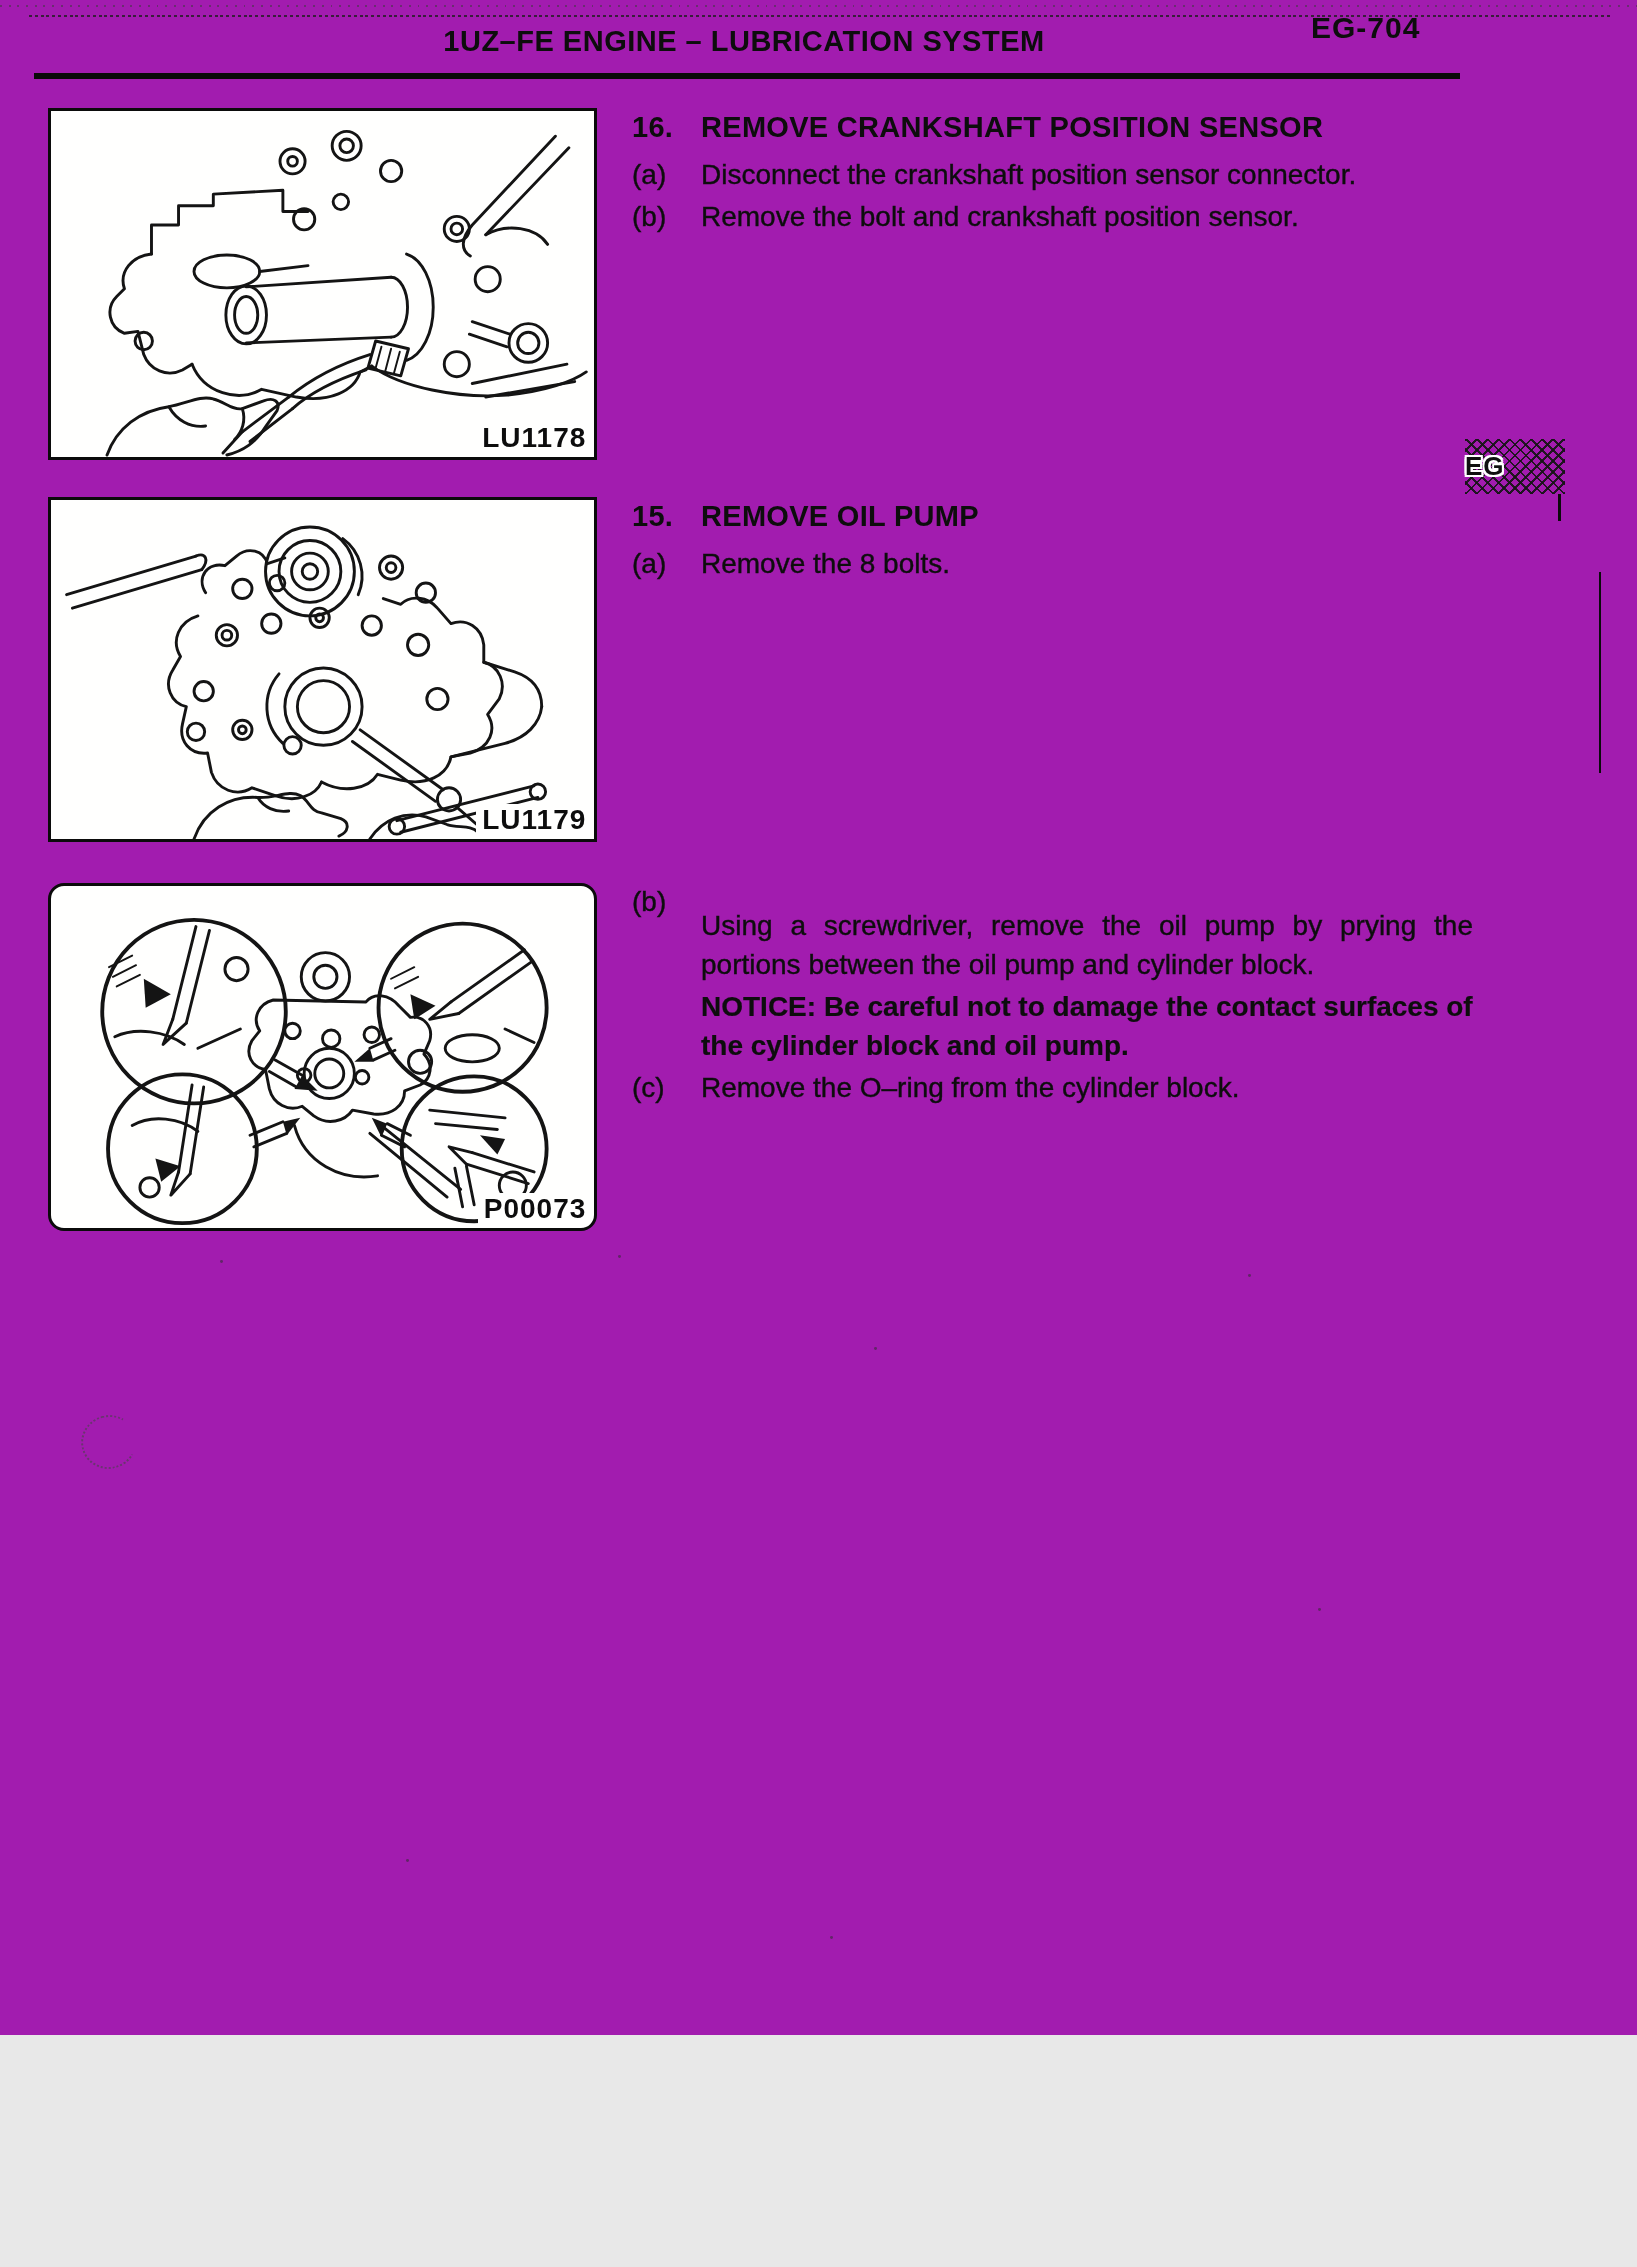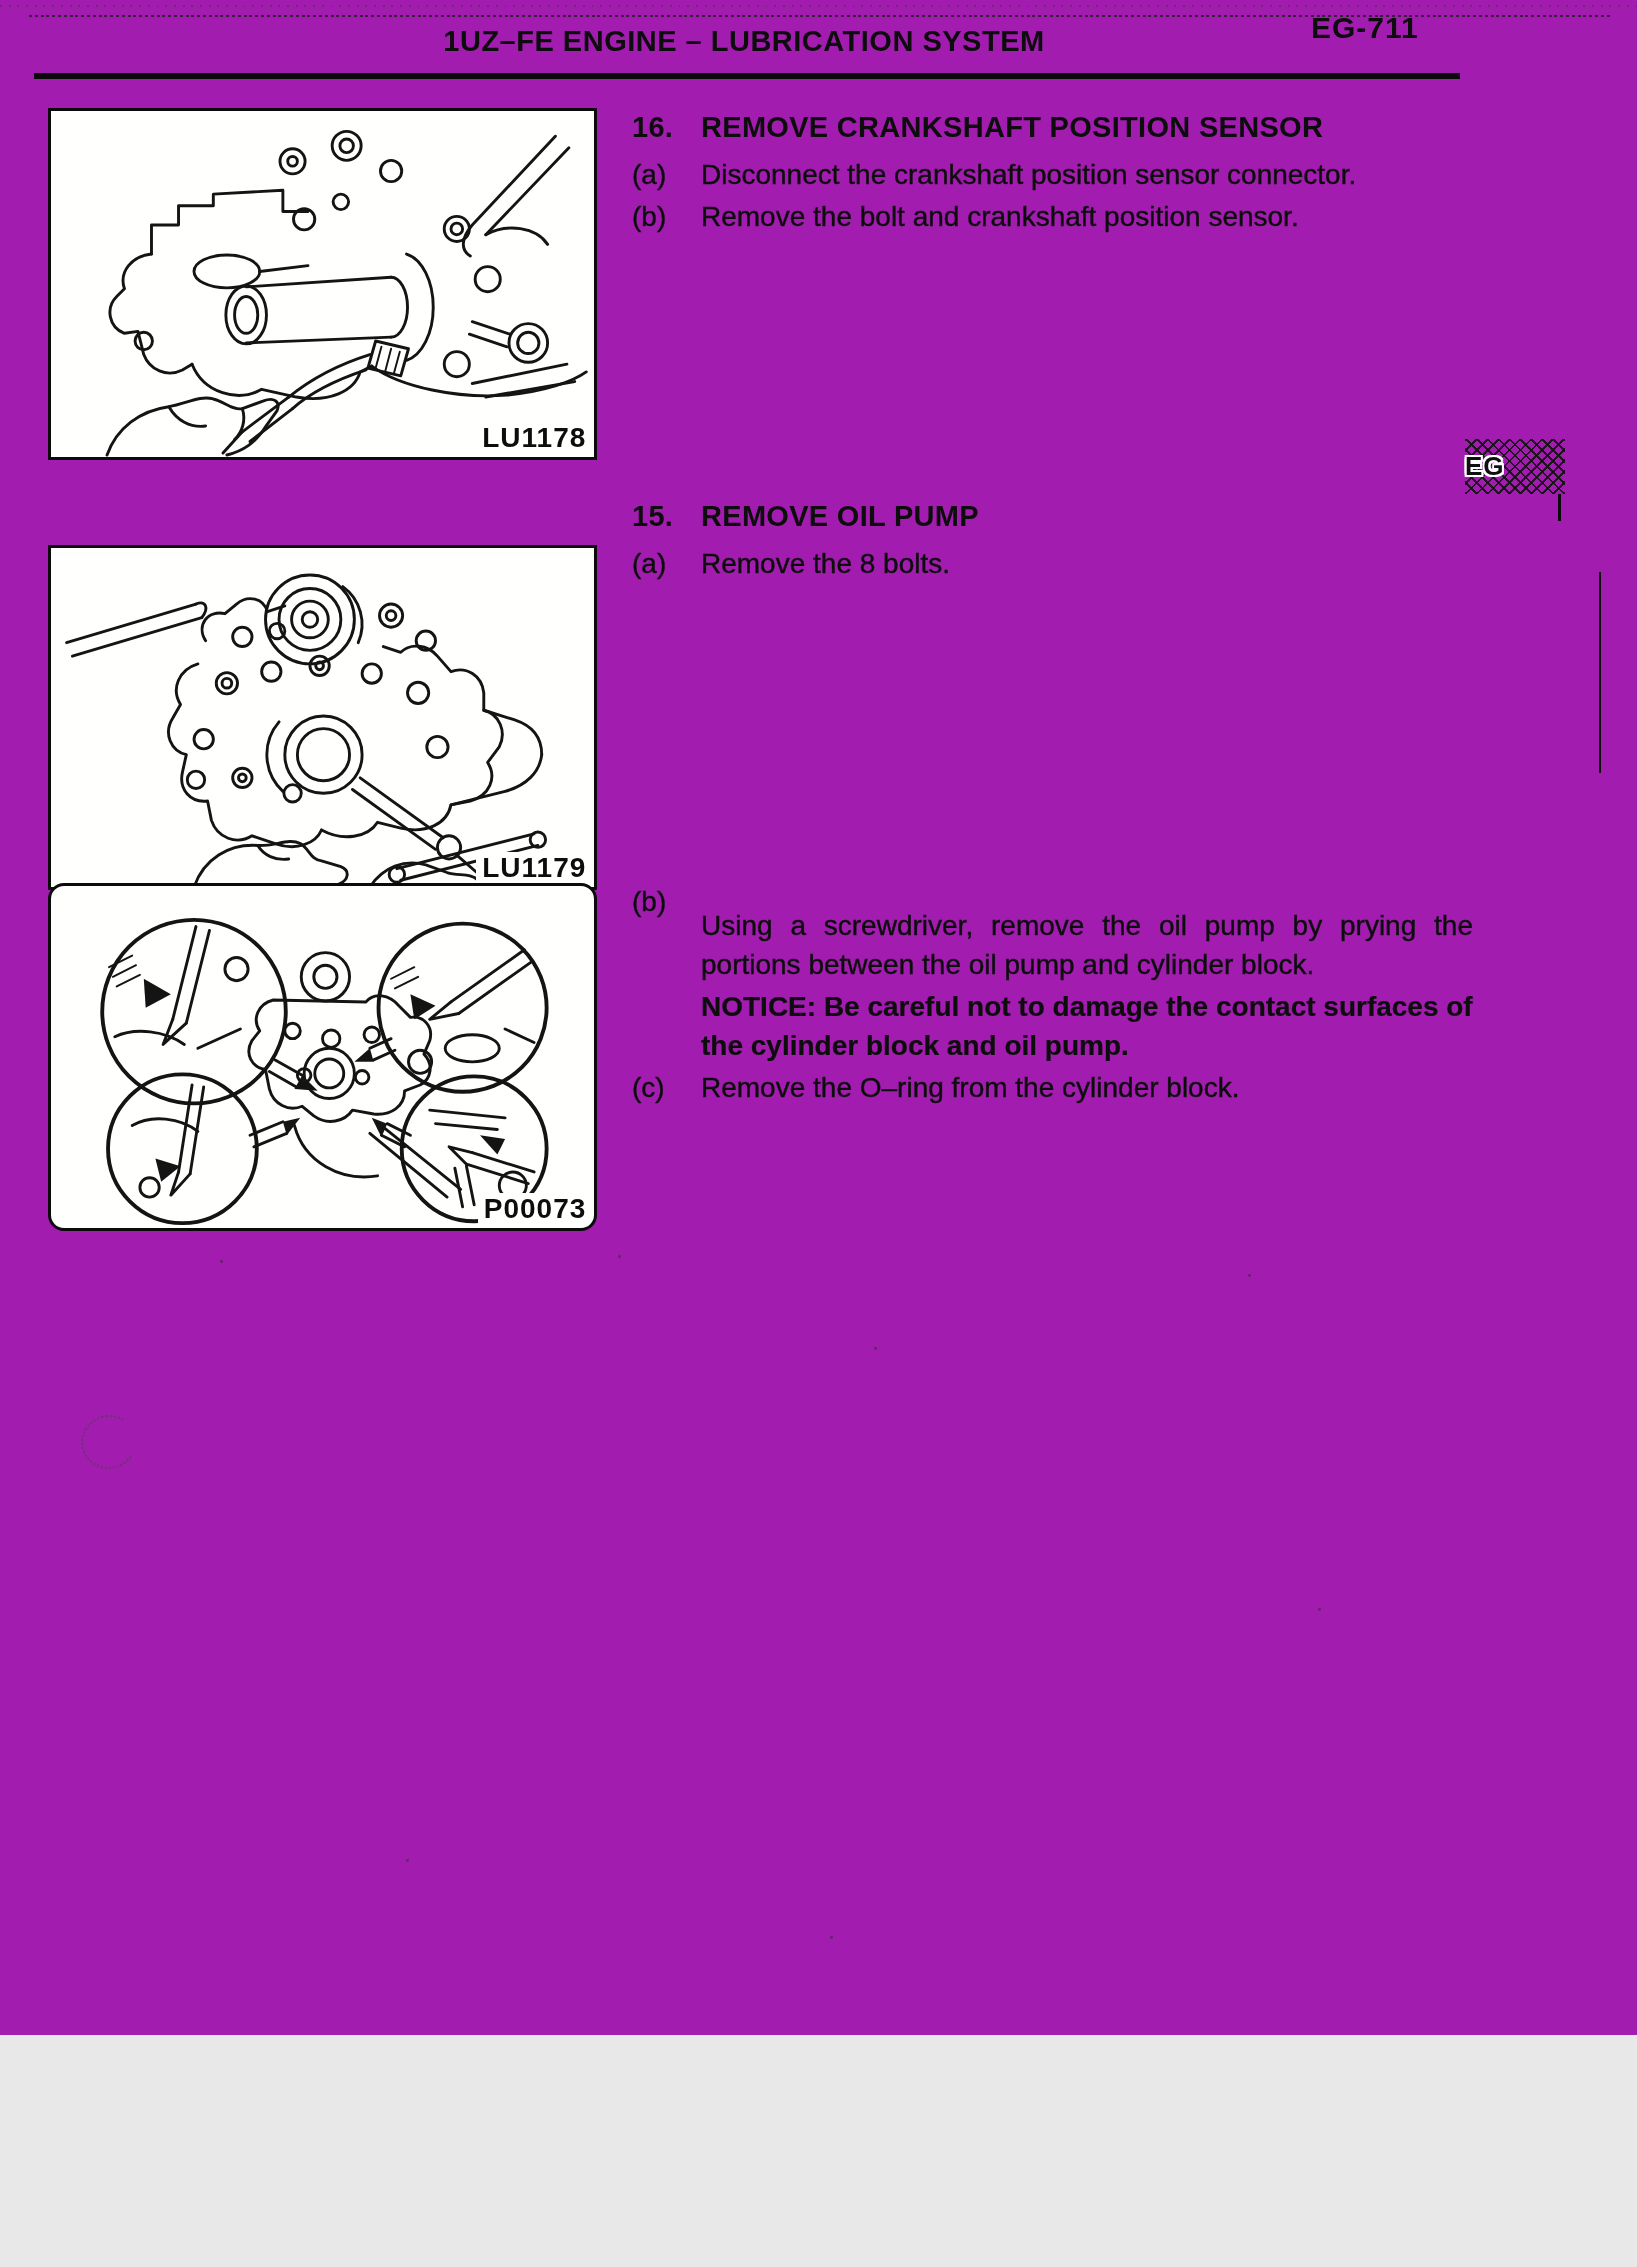--- a/index.html
+++ b/index.html
@@ -29,21 +29,21 @@
   .hdr-page { position:absolute; top:10.6px; left:1311px; width:154px;
     font-size:30px; font-weight:700; letter-spacing:1px; }
   .hdr-rule { position:absolute; top:73px; left:34px; width:1426px; height:5.8px; background:#0a0a0a; }
 
   
   .fig { position:absolute; left:48px; width:543px; border:3.9px solid #0b0b0b; background:#fffffe; }
   .fig svg { display:block; width:100%; height:100%; }
   .fig-code { position:absolute; right:7.7px; bottom:2.9px; font-size:28px; font-weight:700;
     letter-spacing:1px; background:#fffffe; padding-left:5.8px; }
   #fig1 { top:108px; height:346px; }
-  #fig2 { top:497px; height:339px;margin-top:48px; }
+  #fig2 { top:497px; height:339px; }
   #fig3 { top:883px; height:342px;border-radius:16px; }
   .lineart { fill:none; stroke:#141414; stroke-width:3; stroke-linecap:round; stroke-linejoin:round; }
   .lineart .thin { stroke-width:2; }
   .lineart .thick { stroke-width:4; }
   .lineart .fillblk { fill:#141414; stroke:none; }
 
   
   .step { position:absolute; left:632px; width:842px; }
   #step16 { top:110px; }
   #step17 { top:499px; }
@@ -93,21 +93,21 @@
   <div class="spk" style="left:830px;top:1936px"></div>
   <div class="spk" style="left:406px;top:1859px"></div>
   <div class="spk" style="left:1318px;top:1608px"></div>
   <div class="spk" style="left:203px;top:2145px"></div>
   <div class="spk" style="left:502px;top:2190px"></div>
   <div class="spk" style="left:946px;top:2203px"></div>
   <div class="spk" style="left:386px;top:2221px"></div>
   <div class="spk" style="left:1155px;top:2184px"></div>
 
   <div class="hdr-title">1UZ–FE ENGINE – LUBRICATION SYSTEM</div>
-  <div class="hdr-page">EG-711</div>
+  <div class="hdr-page">EG-704</div>
   <div class="hdr-rule"></div>
 
   <div class="eg-tab">
     <span>EG</span>
   </div>
   <div class="vline tab-tail"></div>
   <div class="vline edge-line"></div>
 
   <div class="fig" id="fig1">
     <svg viewBox="0 0 562 358">

